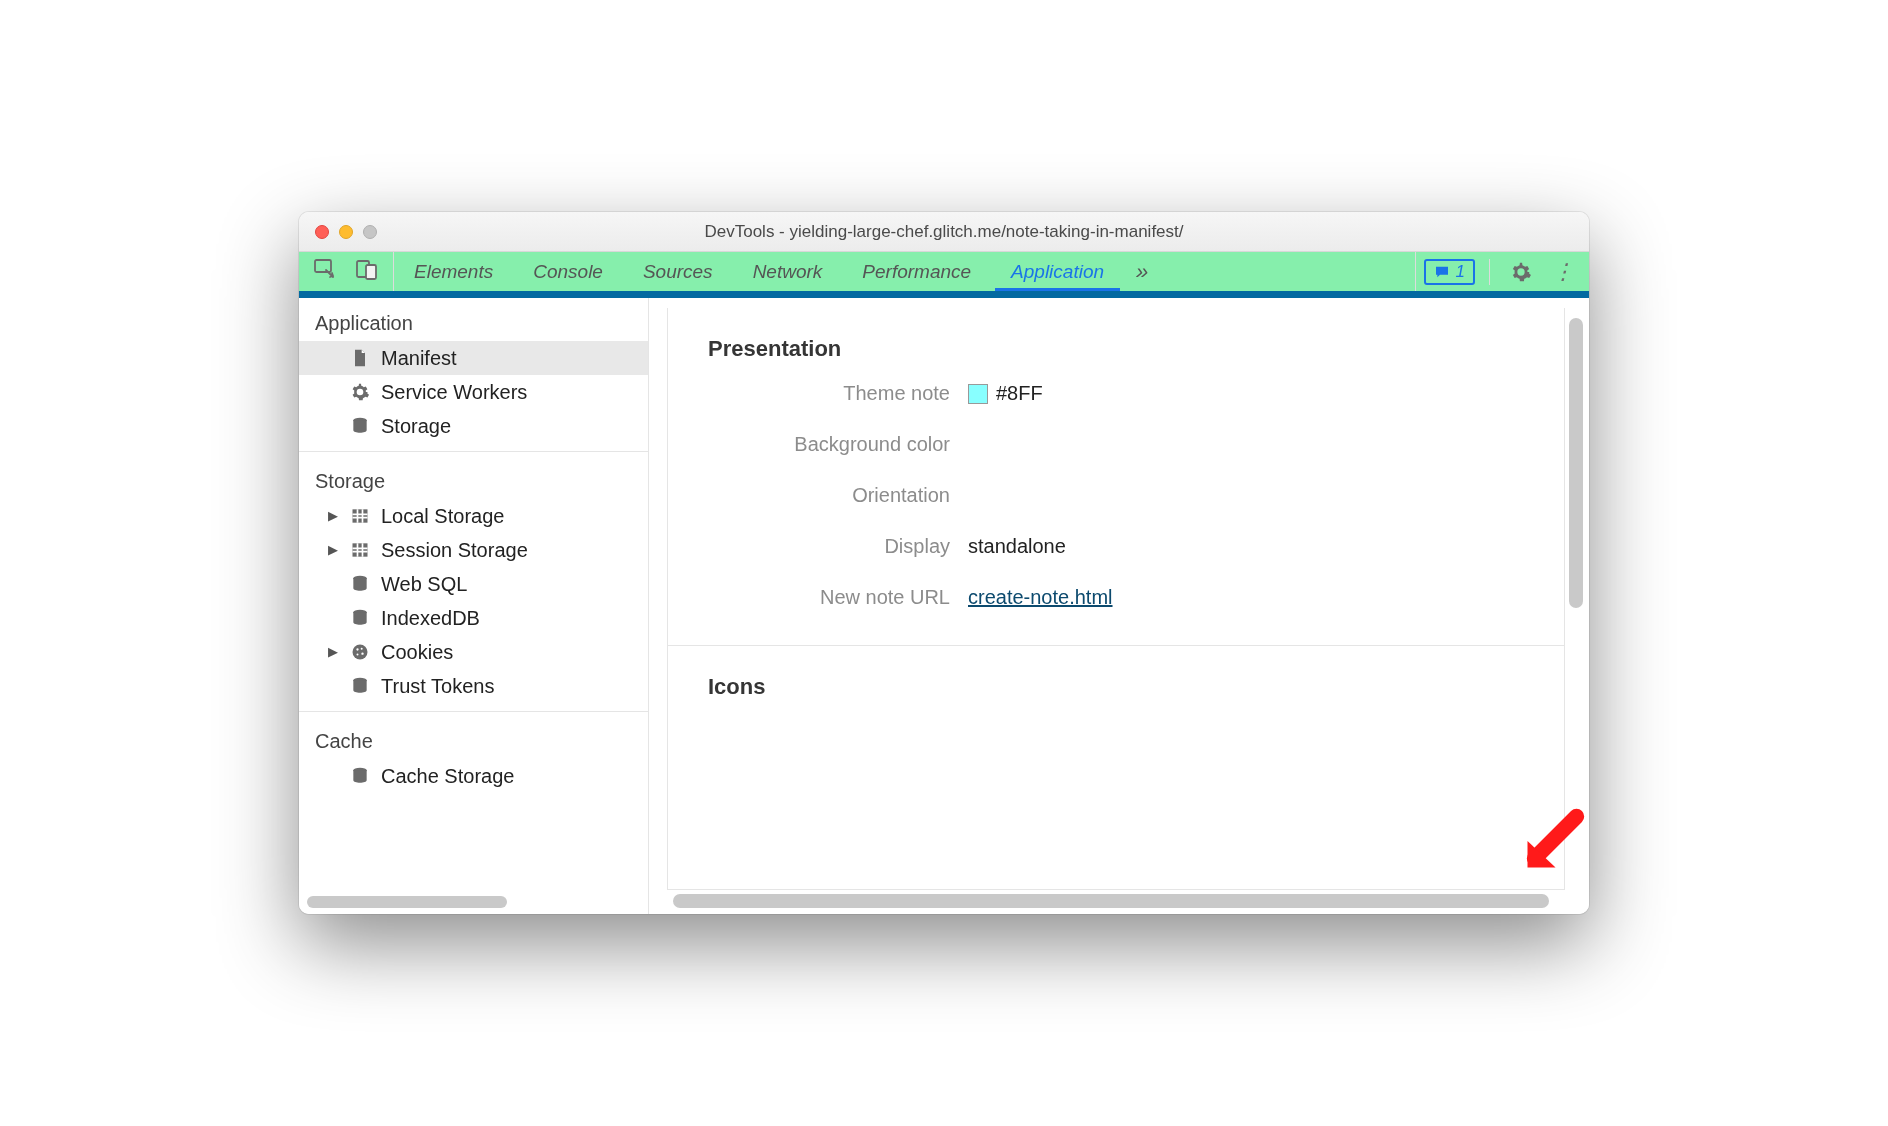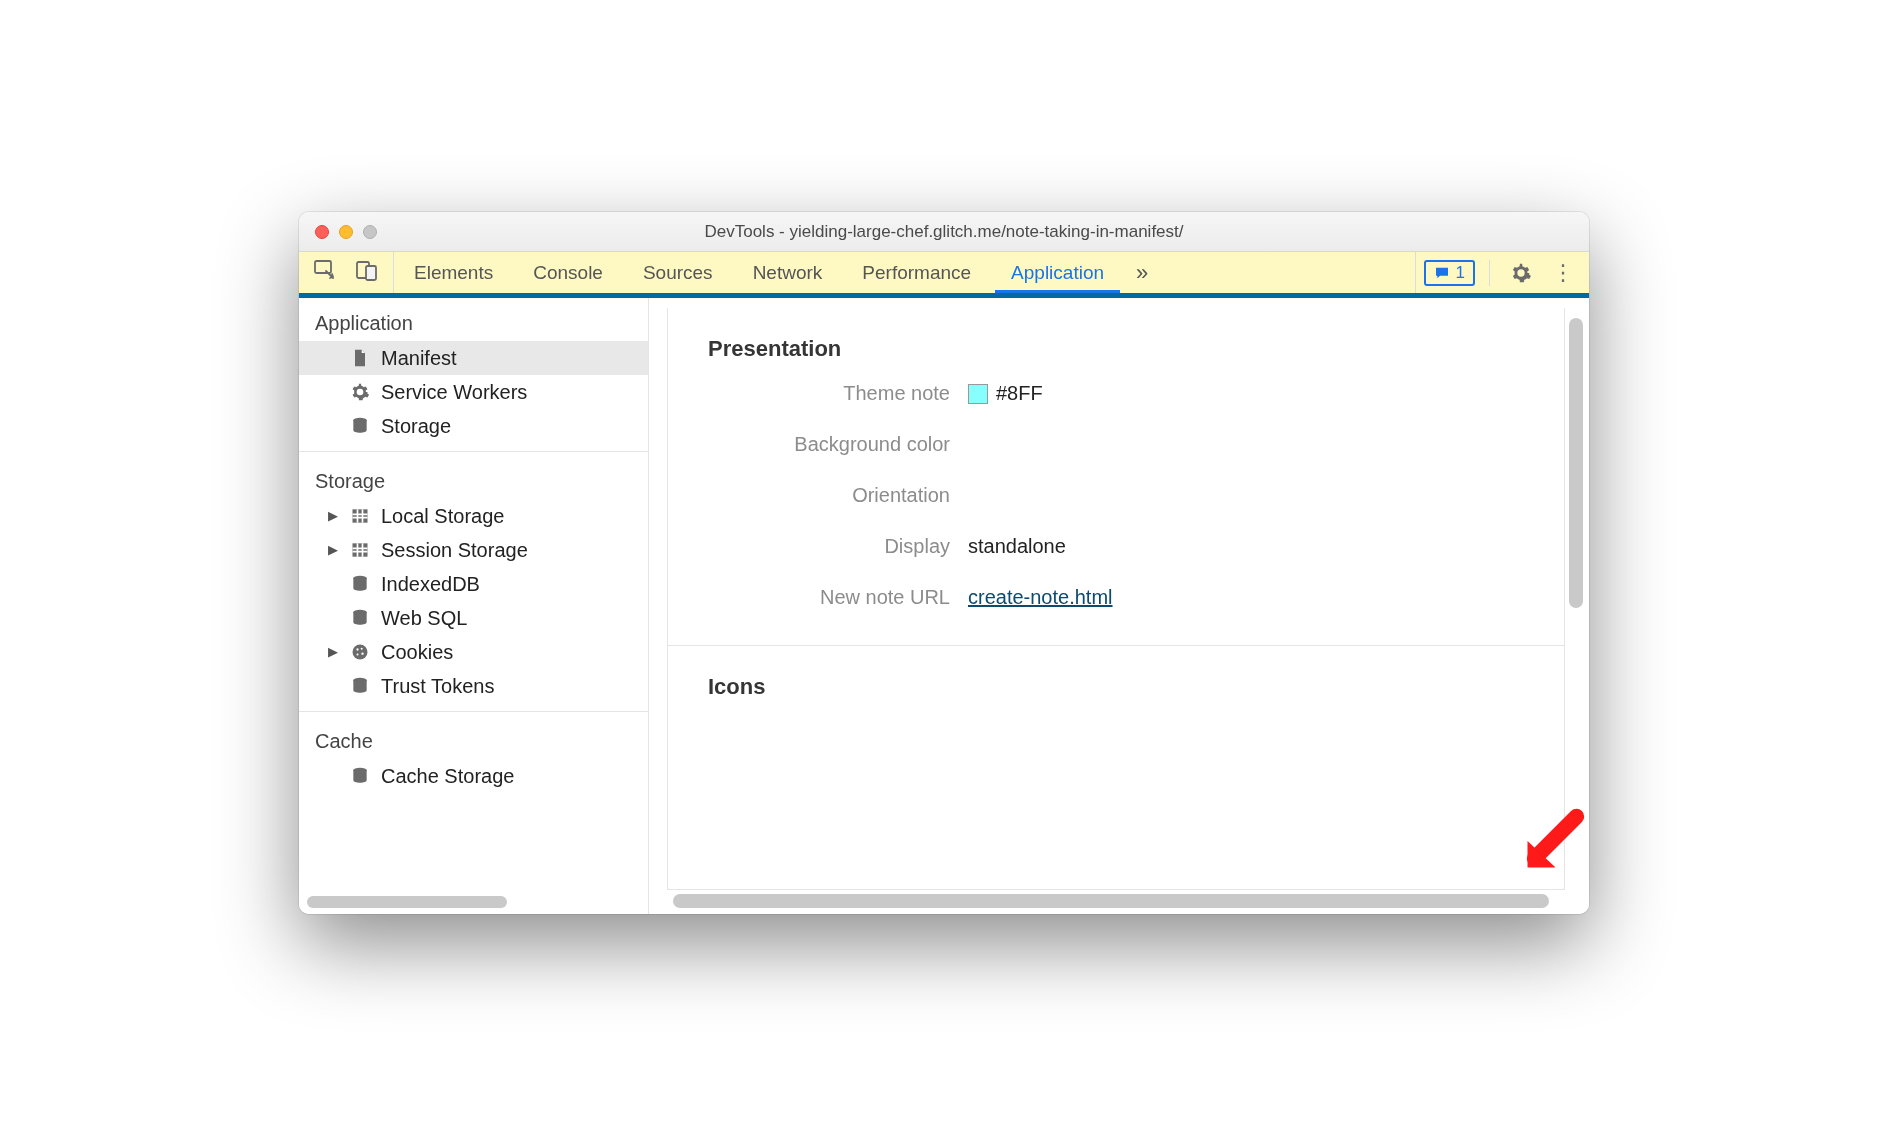--- a/index.html
+++ b/index.html
@@ -47,27 +47,28 @@
   .title {
     position: absolute; left:0; right:0;
     text-align: center;
     font-size: 17px;
     color: #4a4a4a;
     pointer-events: none;
   }
   
   .toolbar {
     height: 46px;
-    background: #fef9c3;
-    border-bottom: 5px solid #0369a1;
+    background: #86efac;
+    border-bottom: 7px solid #0369a1;
     display: flex;
     align-items: stretch;
     flex: none;
     font-size: 19px;
     color: #555;
+    font-style: italic;
   }
   .tool-left {
     display: flex; align-items: center;
     padding: 0 14px;
     border-right: 1px solid #dcdcdc;
     gap: 18px;
   }
   .tool-left svg { width: 24px; height: 24px; fill: none; stroke: #6b6b6b; stroke-width: 1.8; }
   .tabs { display: flex; align-items: stretch; }
   .tab {
@@ -354,31 +355,31 @@
             <span>Session Storage</span>
           </div>
           <div class="tree-item">
             <span class="toggle blank">▶</span>
             <span class="item-icon">
                 <svg viewBox="0 0 24 24">
                   <ellipse cx="12" cy="5" rx="8" ry="3"></ellipse>
                   <path d="M4 5v6c0 1.66 3.58 3 8 3s8-1.34 8-3V5M4 11v6c0 1.66 3.58 3 8 3s8-1.34 8-3v-6"></path>
                 </svg>
               </span>
-            <span>IndexedDB</span>
+            <span>Web SQL</span>
           </div>
           <div class="tree-item">
             <span class="toggle blank">▶</span>
             <span class="item-icon">
                 <svg viewBox="0 0 24 24">
                   <ellipse cx="12" cy="5" rx="8" ry="3"></ellipse>
                   <path d="M4 5v6c0 1.66 3.58 3 8 3s8-1.34 8-3V5M4 11v6c0 1.66 3.58 3 8 3s8-1.34 8-3v-6"></path>
                 </svg>
               </span>
-            <span>Web SQL</span>
+            <span>IndexedDB</span>
           </div>
           <div class="tree-item withtoggle">
             <span class="toggle">▶</span>
             <span class="item-icon">
                 <svg viewBox="0 0 24 24">
                   <circle cx="12" cy="12" r="9"></circle>
                   <circle fill="#fff" cx="9" cy="9" r="1.4"></circle>
                   <circle fill="#fff" cx="14" cy="8" r="1.2"></circle>
                   <circle fill="#fff" cx="15" cy="14" r="1.4"></circle>
                   <circle fill="#fff" cx="9" cy="15" r="1.2"></circle>

